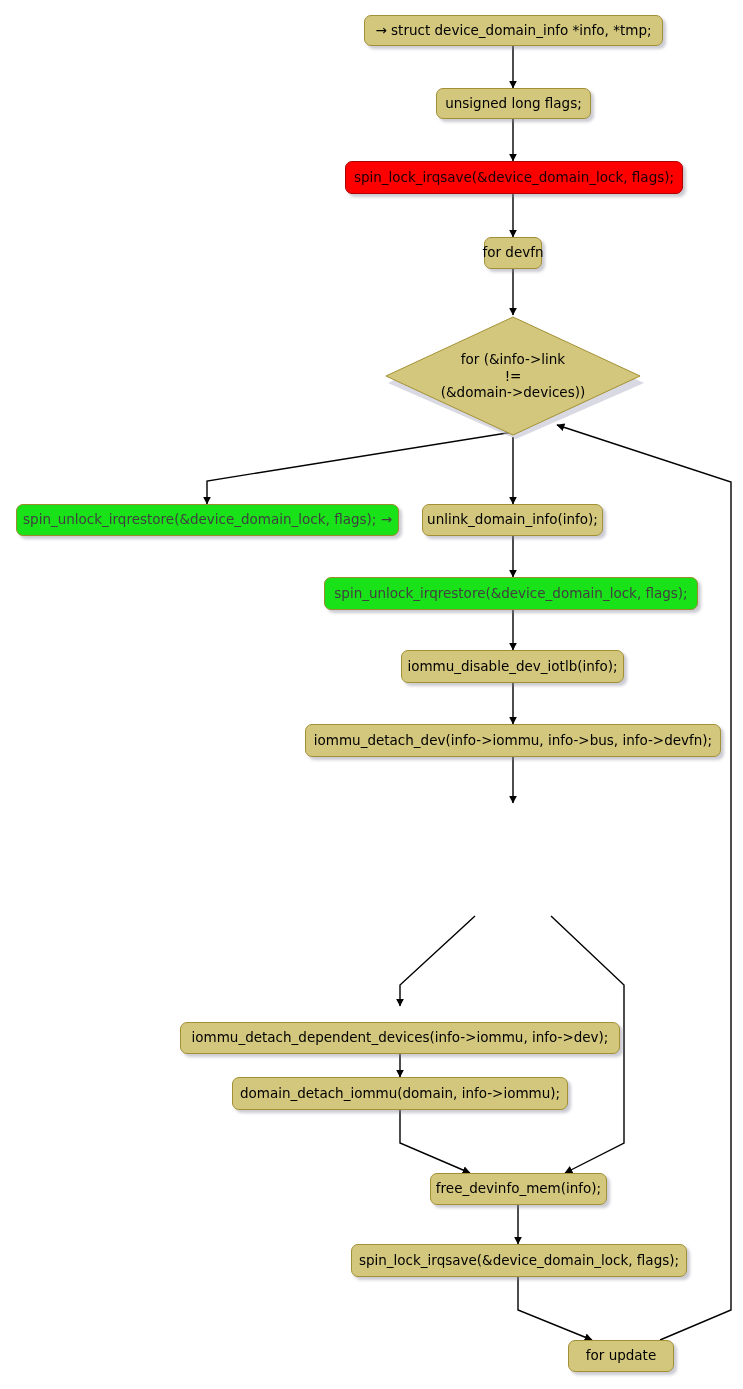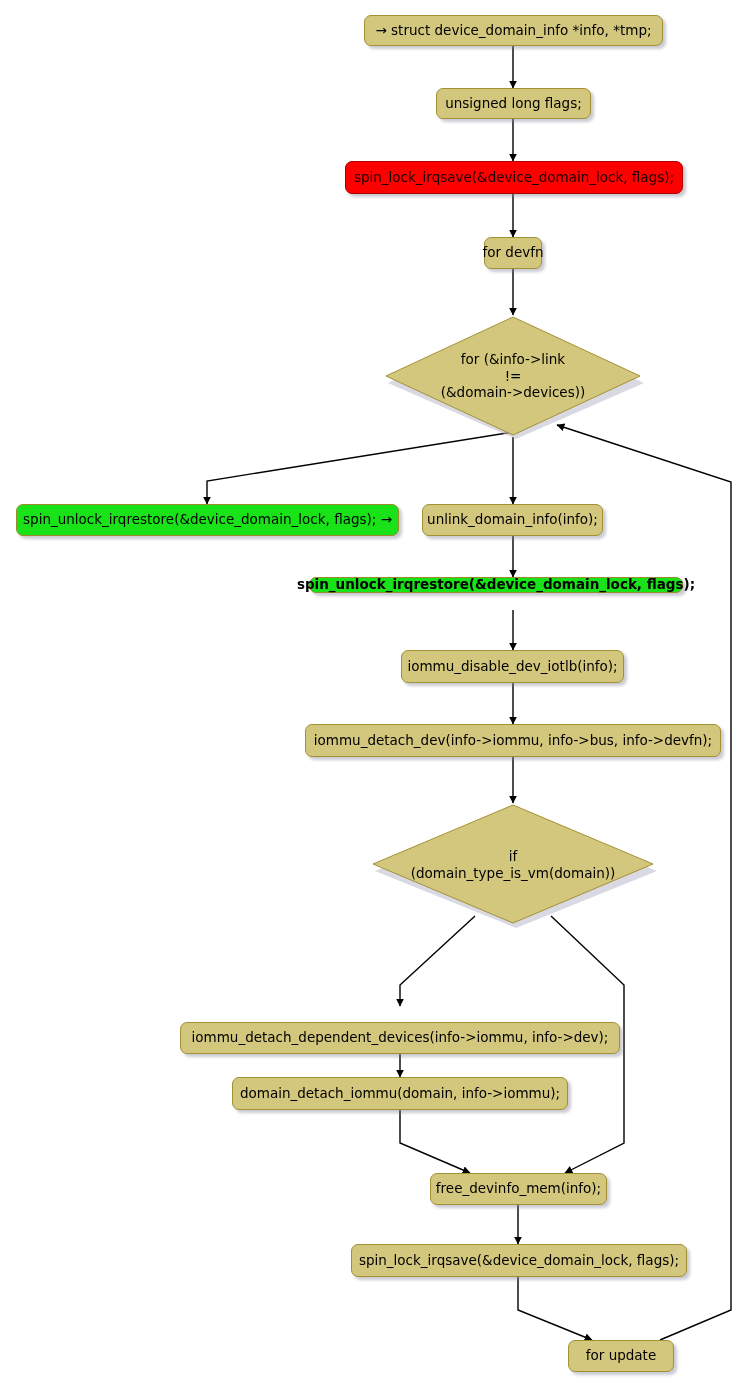--- a/index.html
+++ b/index.html
@@ -43,21 +43,21 @@
     padding: 0 7px;
   }
   .node.red {
     background: #ff0000;
     border-color: #b00000;
     color: #1a0000;
   }
   .node.green {
     background: #19e219;
     border-color: #9a8c2e;
-    color: #000000;
+    color: #404040;
   }
   .diamond-wrap {
     position: absolute;
   }
   .diamond-wrap svg {
     position: absolute;
     left: 0;
     top: 0;
     overflow: visible;
   }
@@ -157,42 +157,32 @@
   </div>
 
   <div class="node green" style="left:16px; top:504px; width:383px; height:32px;">
     <span>spin_unlock_irqrestore(&amp;device_domain_lock, flags); →</span>
   </div>
 
   <div class="node" style="left:422px; top:504px; width:181px; height:32px;">
     <span>unlink_domain_info(info);</span>
   </div>
 
-  <div class="node green" style="left:309px; top:577px; width:374px; height:16px;font-weight:bold;">
+  <div class="node green" style="left:324px; top:577px; width:374px; height:33px;">
     <span>spin_unlock_irqrestore(&amp;device_domain_lock, flags);</span>
   </div>
 
   <div class="node" style="left:401px; top:650px; width:223px; height:33px;">
     <span>iommu_disable_dev_iotlb(info);</span>
   </div>
 
   <div class="node" style="left:305px; top:724px; width:416px; height:33px;">
     <span>iommu_detach_dev(info-&gt;iommu, info-&gt;bus, info-&gt;devfn);</span>
   </div>
 
-  <div class="diamond-wrap" style="left:370px; top:803px; width:286px; height:123px;">
-    <svg width="286" height="123" viewBox="0 0 286 123">
-      <polygon points="143,5 284,65 143,122 2,65" fill="#b9b9cc" opacity="0.55" transform="translate(3,3)"></polygon>
-      <polygon points="143,2 283,61 143,120 3,61" fill="#d3c77d" stroke="#a39034" stroke-width="1"></polygon>
-    </svg>
-    <div class="diamond-label">
-      <span>if</span>
-      <span>(domain_type_is_vm(domain))</span>
-    </div>
-  </div>
 
   <div class="node" style="left:180px; top:1006px; width:440px; height:32px;margin-top:16px;">
     <span>iommu_detach_dependent_devices(info-&gt;iommu, info-&gt;dev);</span>
   </div>
 
   <div class="node" style="left:430px; top:1173px; width:177px; height:32px;">
     <span>free_devinfo_mem(info);</span>
   </div>
 
   <div class="node" style="left:232px; top:1077px; width:336px; height:33px;">

